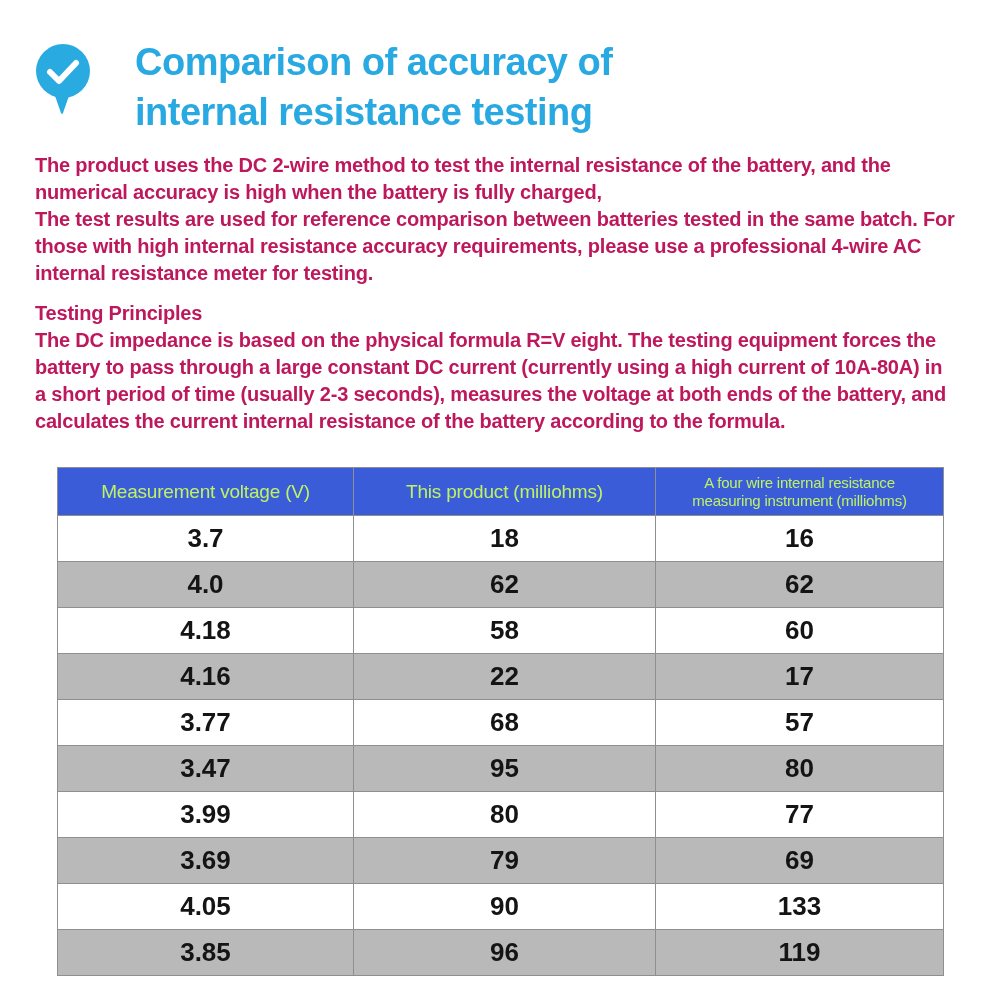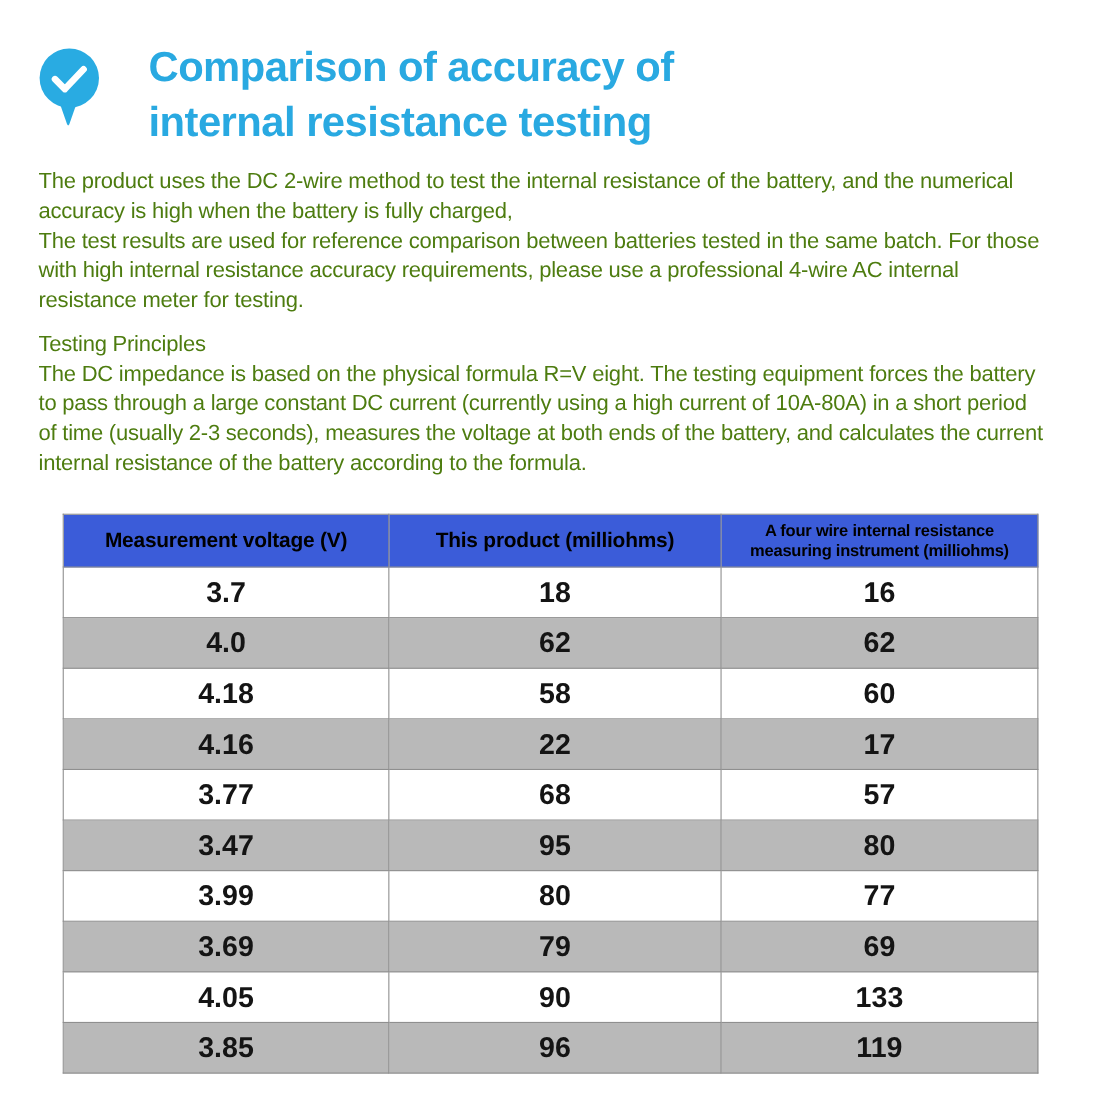--- a/index.html
+++ b/index.html
@@ -28,22 +28,23 @@
   }
   .intro {
     position: absolute;
     left: 35px; top: 152px;
     width: 930px;
   }
   .intro p, .principles p {
     margin: 0;
     font-size: 20px;
     line-height: 27px;
-    color: #4d7c0f;
+    color: #be185d;
     letter-spacing: -0.2px;
+    font-weight: bold;
   }
   .red-text { color: #e8141c; }
   .principles {
     position: absolute;
     left: 35px; top: 300px;
     width: 916px;
   }
   .cmp-table {
     position: absolute;
     left: 57px; top: 467px;
@@ -52,22 +53,22 @@
     table-layout: fixed;
   }
   .cmp-table th, .cmp-table td {
     border: 1px solid #8f8f8f;
     text-align: center;
     vertical-align: middle;
     padding: 0;
   }
   .cmp-table thead th {
     background: #3b5cd9;
-    color: #000000;
-    font-weight: bold;
+    color: #bef264;
+    font-weight: normal;
     height: 47px;
     font-size: 19px;
     letter-spacing: -0.2px;
   }
   .cmp-table thead th.small-head {
     font-size: 15px;
     line-height: 18px;
   }
   .cmp-table td {
     height: 45px;

